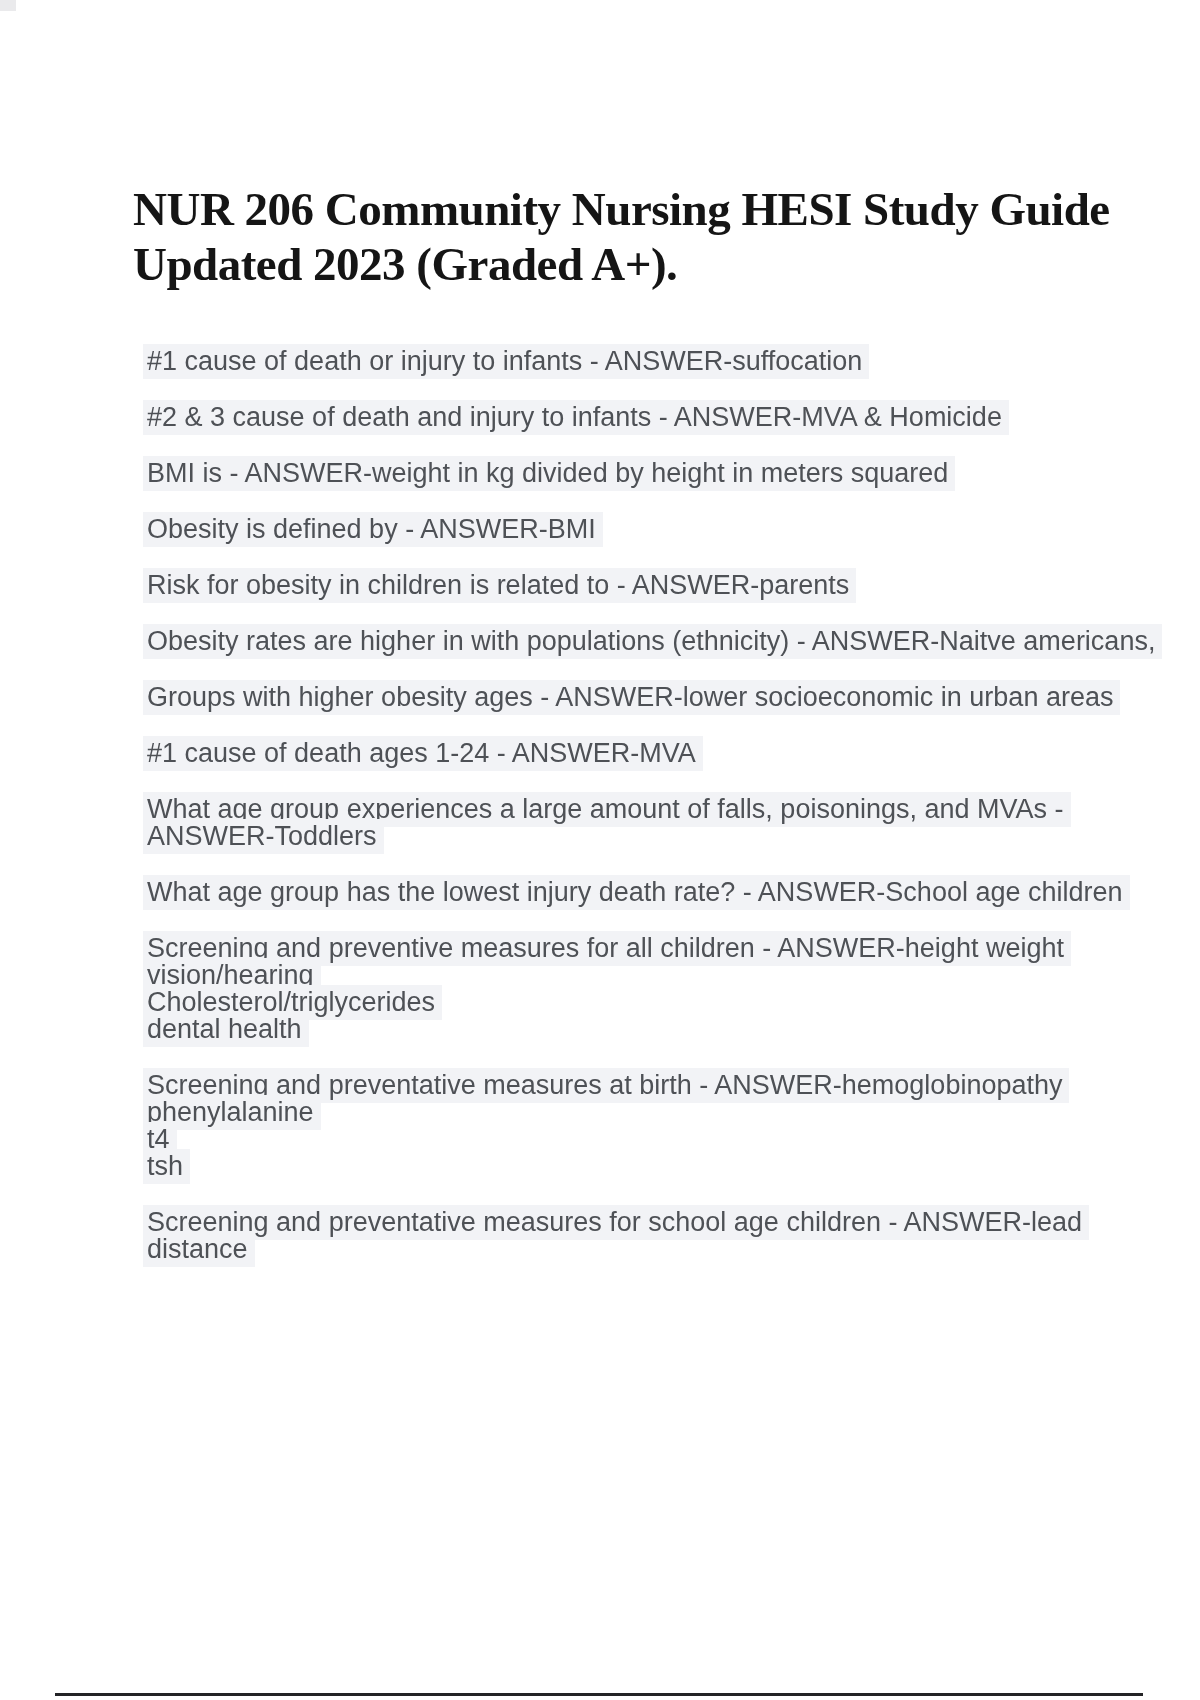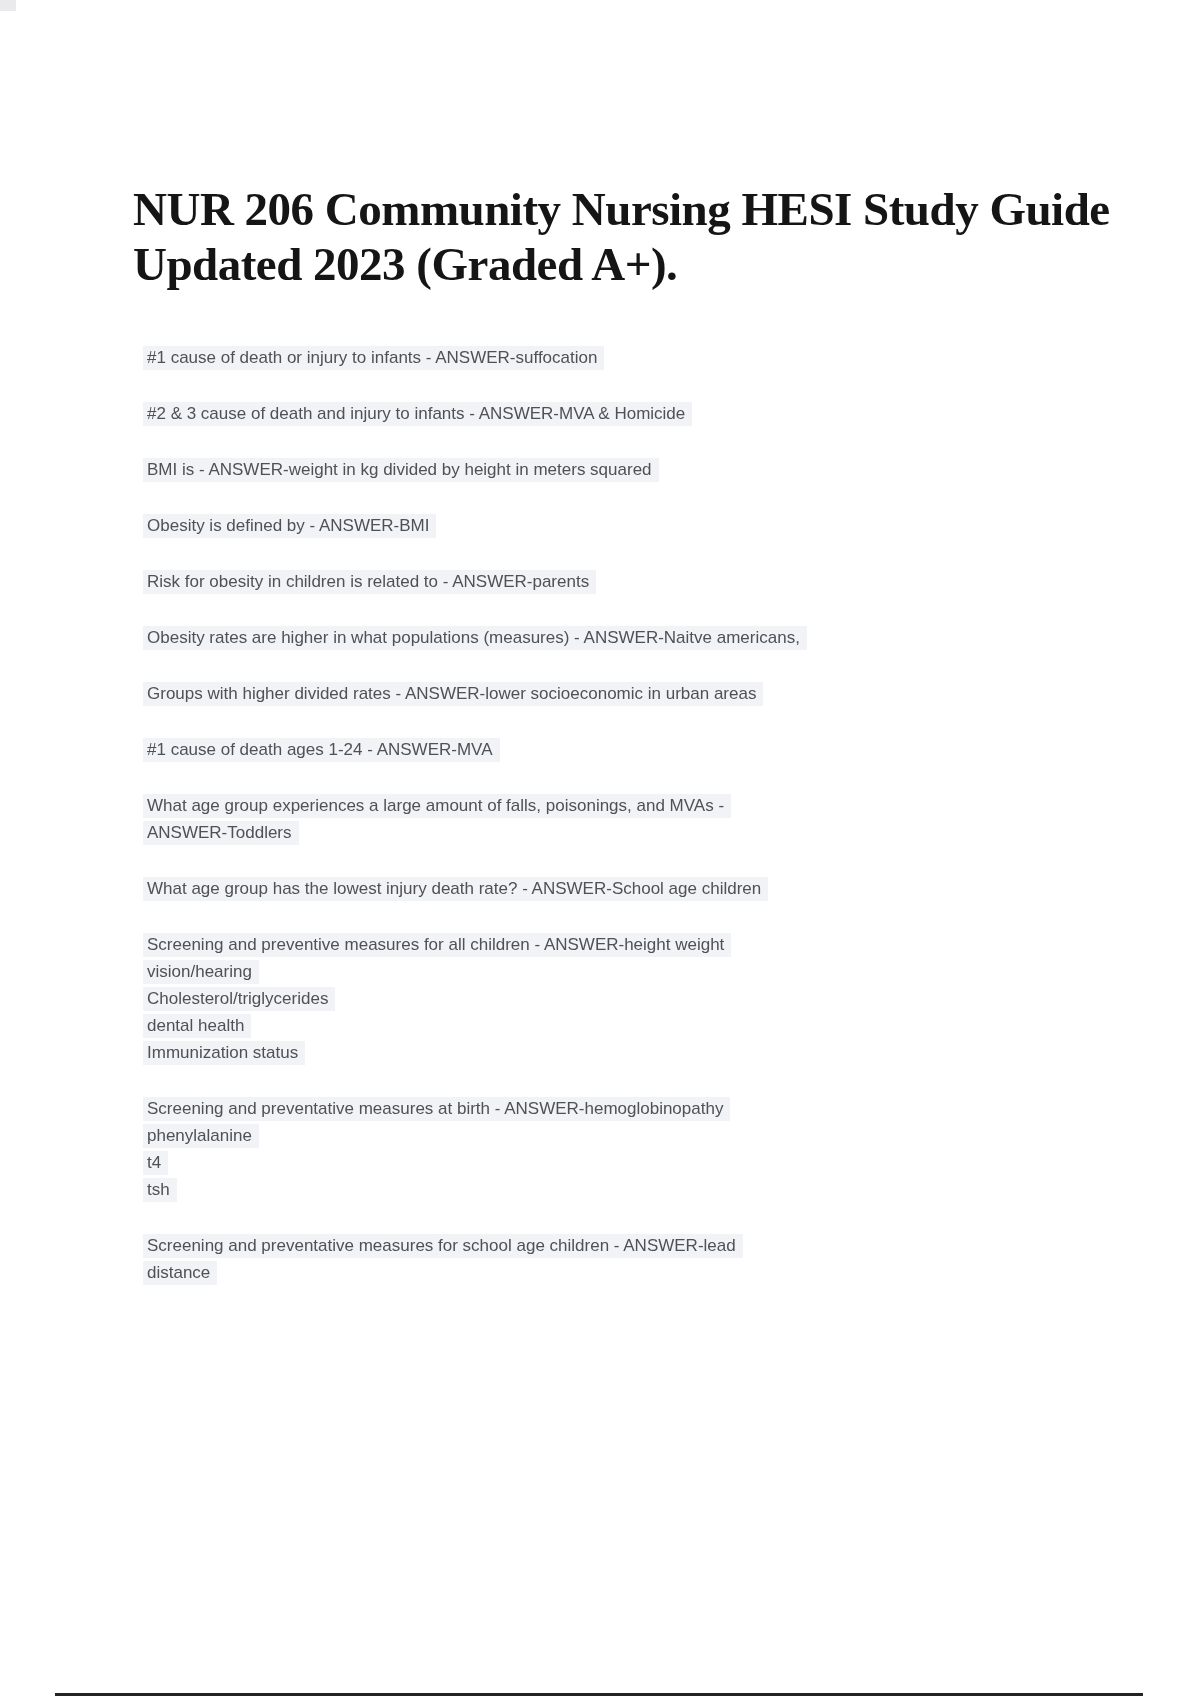--- a/index.html
+++ b/index.html
@@ -38,21 +38,21 @@
     position: absolute;
     left: 147px;
     top: 344px;
   }
   .qa-item { margin: 0 0 29px 0; }
   .qa-line {
     height: 27px;
     line-height: 27px;
     white-space: nowrap;
     font-family: "Liberation Sans", sans-serif;
-    font-size: 17px;
+    font-size: 27px;
     color: var(--body-color, #4e5156);
   }
   .qa-line-text {
     display: inline-block;
     line-height: normal;
     background: var(--hl, #f2f3f6);
     padding: 2px 7px 2px 4px;
     margin-left: -4px;
   }
 
@@ -86,41 +86,40 @@
       <div class="qa-item">
         <div class="qa-line"><span class="qa-line-text">BMI is - ANSWER-weight in kg divided by height in meters squared</span></div>
       </div>
       <div class="qa-item">
         <div class="qa-line"><span class="qa-line-text">Obesity is defined by - ANSWER-BMI</span></div>
       </div>
       <div class="qa-item">
         <div class="qa-line"><span class="qa-line-text">Risk for obesity in children is related to - ANSWER-parents</span></div>
       </div>
       <div class="qa-item">
-        <div class="qa-line"><span class="qa-line-text">Obesity rates are higher in what populations (measures) - ANSWER-Naitve americans,</span></div>
+        <div class="qa-line"><span class="qa-line-text">Obesity rates are higher in with populations (ethnicity) - ANSWER-Naitve americans,</span></div>
       </div>
       <div class="qa-item">
-        <div class="qa-line"><span class="qa-line-text">Groups with higher divided rates - ANSWER-lower socioeconomic in urban areas</span></div>
+        <div class="qa-line"><span class="qa-line-text">Groups with higher obesity ages - ANSWER-lower socioeconomic in urban areas</span></div>
       </div>
       <div class="qa-item">
         <div class="qa-line"><span class="qa-line-text">#1 cause of death ages 1-24 - ANSWER-MVA</span></div>
       </div>
       <div class="qa-item">
         <div class="qa-line"><span class="qa-line-text">What age group experiences a large amount of falls, poisonings, and MVAs -</span></div>
         <div class="qa-line"><span class="qa-line-text">ANSWER-Toddlers</span></div>
       </div>
       <div class="qa-item">
         <div class="qa-line"><span class="qa-line-text">What age group has the lowest injury death rate? - ANSWER-School age children</span></div>
       </div>
       <div class="qa-item">
         <div class="qa-line"><span class="qa-line-text">Screening and preventive measures for all children - ANSWER-height weight</span></div>
         <div class="qa-line"><span class="qa-line-text">vision/hearing</span></div>
         <div class="qa-line"><span class="qa-line-text">Cholesterol/triglycerides</span></div>
         <div class="qa-line"><span class="qa-line-text">dental health</span></div>
-        <div class="qa-line"><span class="qa-line-text">Immunization status</span></div>
       </div>
       <div class="qa-item">
         <div class="qa-line"><span class="qa-line-text">Screening and preventative measures at birth - ANSWER-hemoglobinopathy</span></div>
         <div class="qa-line"><span class="qa-line-text">phenylalanine</span></div>
         <div class="qa-line"><span class="qa-line-text">t4</span></div>
         <div class="qa-line"><span class="qa-line-text">tsh</span></div>
       </div>
       <div class="qa-item">
         <div class="qa-line"><span class="qa-line-text">Screening and preventative measures for school age children - ANSWER-lead</span></div>
         <div class="qa-line"><span class="qa-line-text">distance</span></div>

